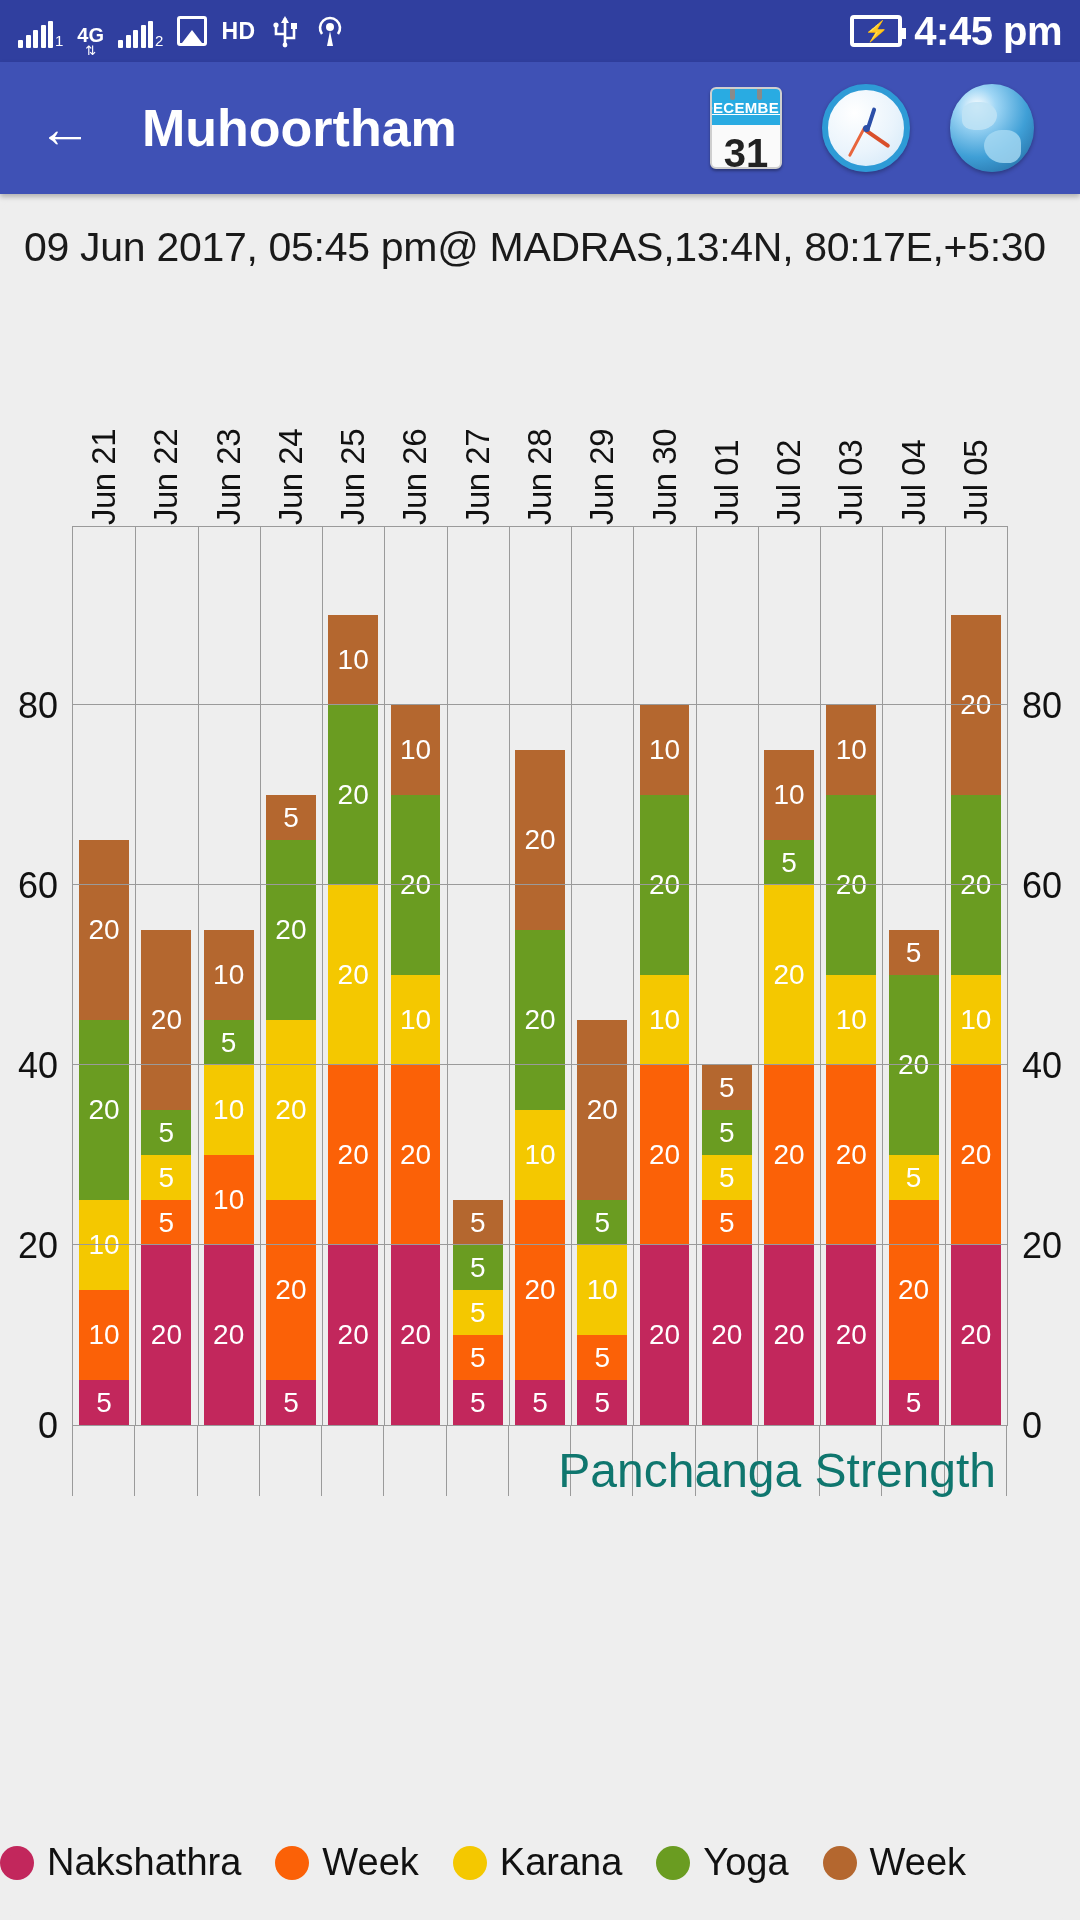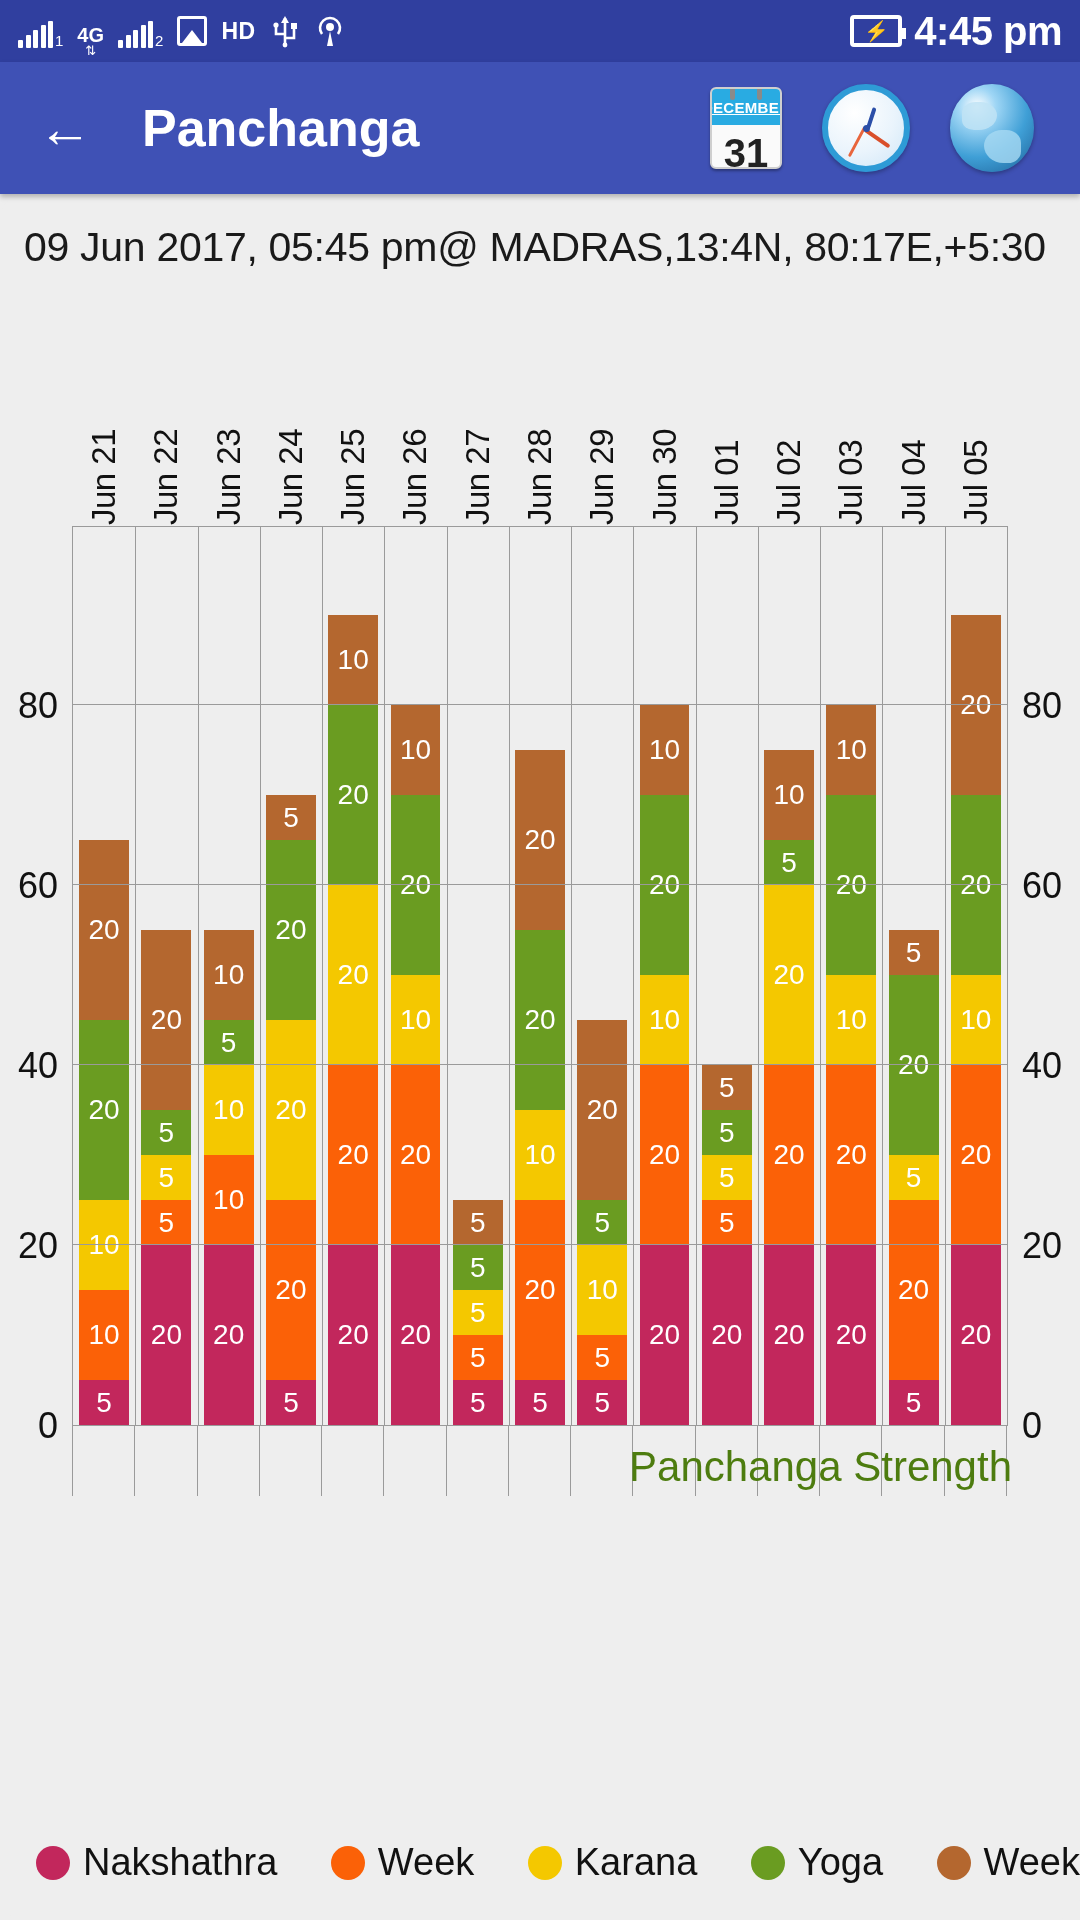--- a/index.html
+++ b/index.html
@@ -176,32 +176,32 @@
   .bars-layer { position: absolute; left: 0; right: 0; top: 0; bottom: 0; }
   .bar-col { position: absolute; bottom: 0; top: 0; }
   .bar-stack { position: absolute; bottom: 0; left: 0; right: 0; }
   .seg {
     position: relative; width: 100%;
     display: flex; align-items: center; justify-content: center;
     color: #fff; font-size: 28px; font-weight: 500; overflow: hidden;
   }
 
   .axis-caption {
-    position: absolute; right: 68px; top: 1162px;
-    font-size: 42px; color: #4d7c0f;
+    position: absolute; right: 84px; top: 1162px;
+    font-size: 48px; color: #0f766e;
   }
 
   
   .below-ticks { position: absolute; left: 72px; right: 72px; top: 1145px; height: 70px; }
   .below-ticks i { position: absolute; top: 0; width: 1px; height: 70px; background: #9a9a9a; }
 
   
   .legend {
     position: absolute; left: 0; right: 0; bottom: 36px;
-    display: flex; align-items: center; justify-content: space-between; gap: 34px; padding-left: 36px;
+    display: flex; align-items: center; justify-content: flex-start; gap: 34px;
   }
   .legend-item { display: flex; align-items: center; gap: 13px; }
   .legend-dot { width: 34px; height: 34px; border-radius: 50%; }
   .legend-label { font-size: 38px; color: #111; white-space: nowrap; }
 </style>
 </head>
 <body>
 
 <div class="status-bar">
   <div class="sb-left">
@@ -253,21 +253,21 @@
   <div class="sb-right">
     <span class="batt">
         <span>⚡</span>
       </span>
     <span class="status-time">4:45 pm</span>
   </div>
 </div>
 
 <div class="app-bar">
   <div class="back-arrow">←</div>
-  <div class="app-title">Panchanga</div>
+  <div class="app-title">Muhoortham</div>
   <div class="appbar-actions">
     <div class="icon-cal">
       <span class="ring r1"></span>
         <span class="ring r2"></span>
       <div class="cal-top">DECEMBER</div>
       <div class="cal-day">31</div>
     </div>
     <div class="icon-clock">
       <span class="hand h-hour"></span>
         <span class="hand h-min"></span>

